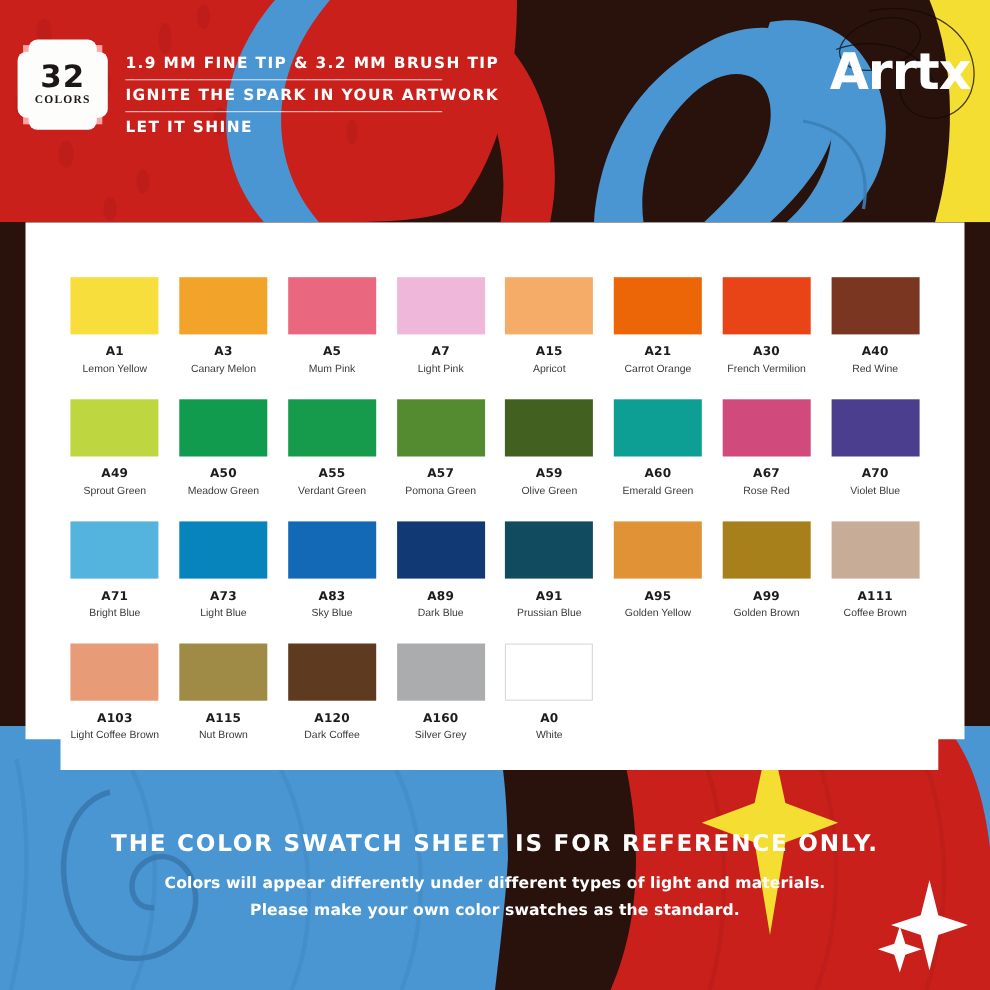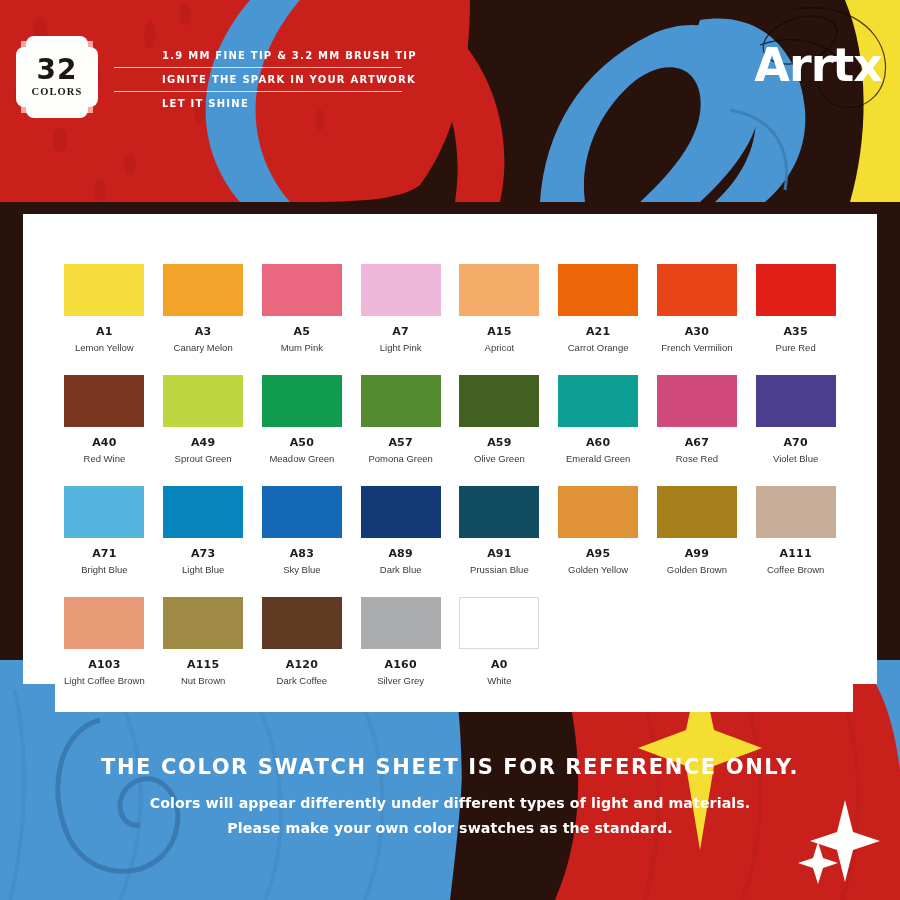--- a/index.html
+++ b/index.html
@@ -40,39 +40,38 @@
     position:relative; z-index:2;
     font-family:Liberation Serif, serif;
     font-weight:bold; font-size:10.5px; color:#1c1614;
     letter-spacing:1.1px; margin-top:3px;
   }
 
   #tagline { position:absolute; left:114px; top:44px; width:290px; }
   .tag-line {
     font-family:"DejaVu Sans", sans-serif;
     font-weight:bold;
-    font-size:10px;
+    font-size:14px;
     color:#ffffff;
     letter-spacing:1.25px;
     padding:6px 0 6px 0;
     white-space:nowrap;
-    margin-left:48px;
   }
   .tag-rule { height:1px; background:rgba(255,255,255,.75); width:288px; }
 
   #brand {
     position:absolute; right:18px; top:38px;
     font-family:"DejaVu Sans", sans-serif;
     font-weight:bold; font-size:46px; color:#ffffff;
     letter-spacing:-1px;
   }
 
   
   #card {
-    position:absolute; left:23px; top:214px; width:766px; height:498px;
+    position:absolute; left:23px; top:202px; width:766px; height:498px;
     z-index:6;
   }
   #card-shape { position:absolute; inset:0; width:854px; height:498px; }
 
   #swatch-grid {
     position:absolute; left:32px; top:50px;
     width:790px;
     display:grid;
     grid-template-columns:repeat(8, 1fr);
     row-gap:22px;
@@ -253,38 +252,38 @@
         <div class="swatch-chip" style="background: rgb(236, 102, 8);"></div>
         <div class="swatch-code">A21</div>
         <div class="swatch-name">Carrot Orange</div>
       </div>
       <div class="swatch-cell">
         <div class="swatch-chip" style="background: rgb(232, 68, 23);"></div>
         <div class="swatch-code">A30</div>
         <div class="swatch-name">French Vermilion</div>
       </div>
       <div class="swatch-cell">
-        <div class="swatch-chip" style="background: rgb(224, 31, 23);"></div>
-        <div class="swatch-code">A35</div>
-        <div class="swatch-name">Pure Red</div>
-      </div>
-      <div class="swatch-cell">
         <div class="swatch-chip" style="background: rgb(122, 54, 32);"></div>
         <div class="swatch-code">A40</div>
         <div class="swatch-name">Red Wine</div>
       </div>
       <div class="swatch-cell">
         <div class="swatch-chip" style="background: rgb(190, 214, 63);"></div>
         <div class="swatch-code">A49</div>
         <div class="swatch-name">Sprout Green</div>
       </div>
       <div class="swatch-cell">
         <div class="swatch-chip" style="background: rgb(16, 155, 78);"></div>
         <div class="swatch-code">A50</div>
         <div class="swatch-name">Meadow Green</div>
+      </div>
+      <div class="swatch-cell">
+        <div class="swatch-chip" style="background: rgb(21, 155, 75);"></div>
+        <div class="swatch-code">A55</div>
+        <div class="swatch-name">Verdant Green</div>
       </div>
       <div class="swatch-cell">
         <div class="swatch-chip" style="background: rgb(85, 139, 48);"></div>
         <div class="swatch-code">A57</div>
         <div class="swatch-name">Pomona Green</div>
       </div>
       <div class="swatch-cell">
         <div class="swatch-chip" style="background: rgb(66, 96, 31);"></div>
         <div class="swatch-code">A59</div>
         <div class="swatch-name">Olive Green</div>

